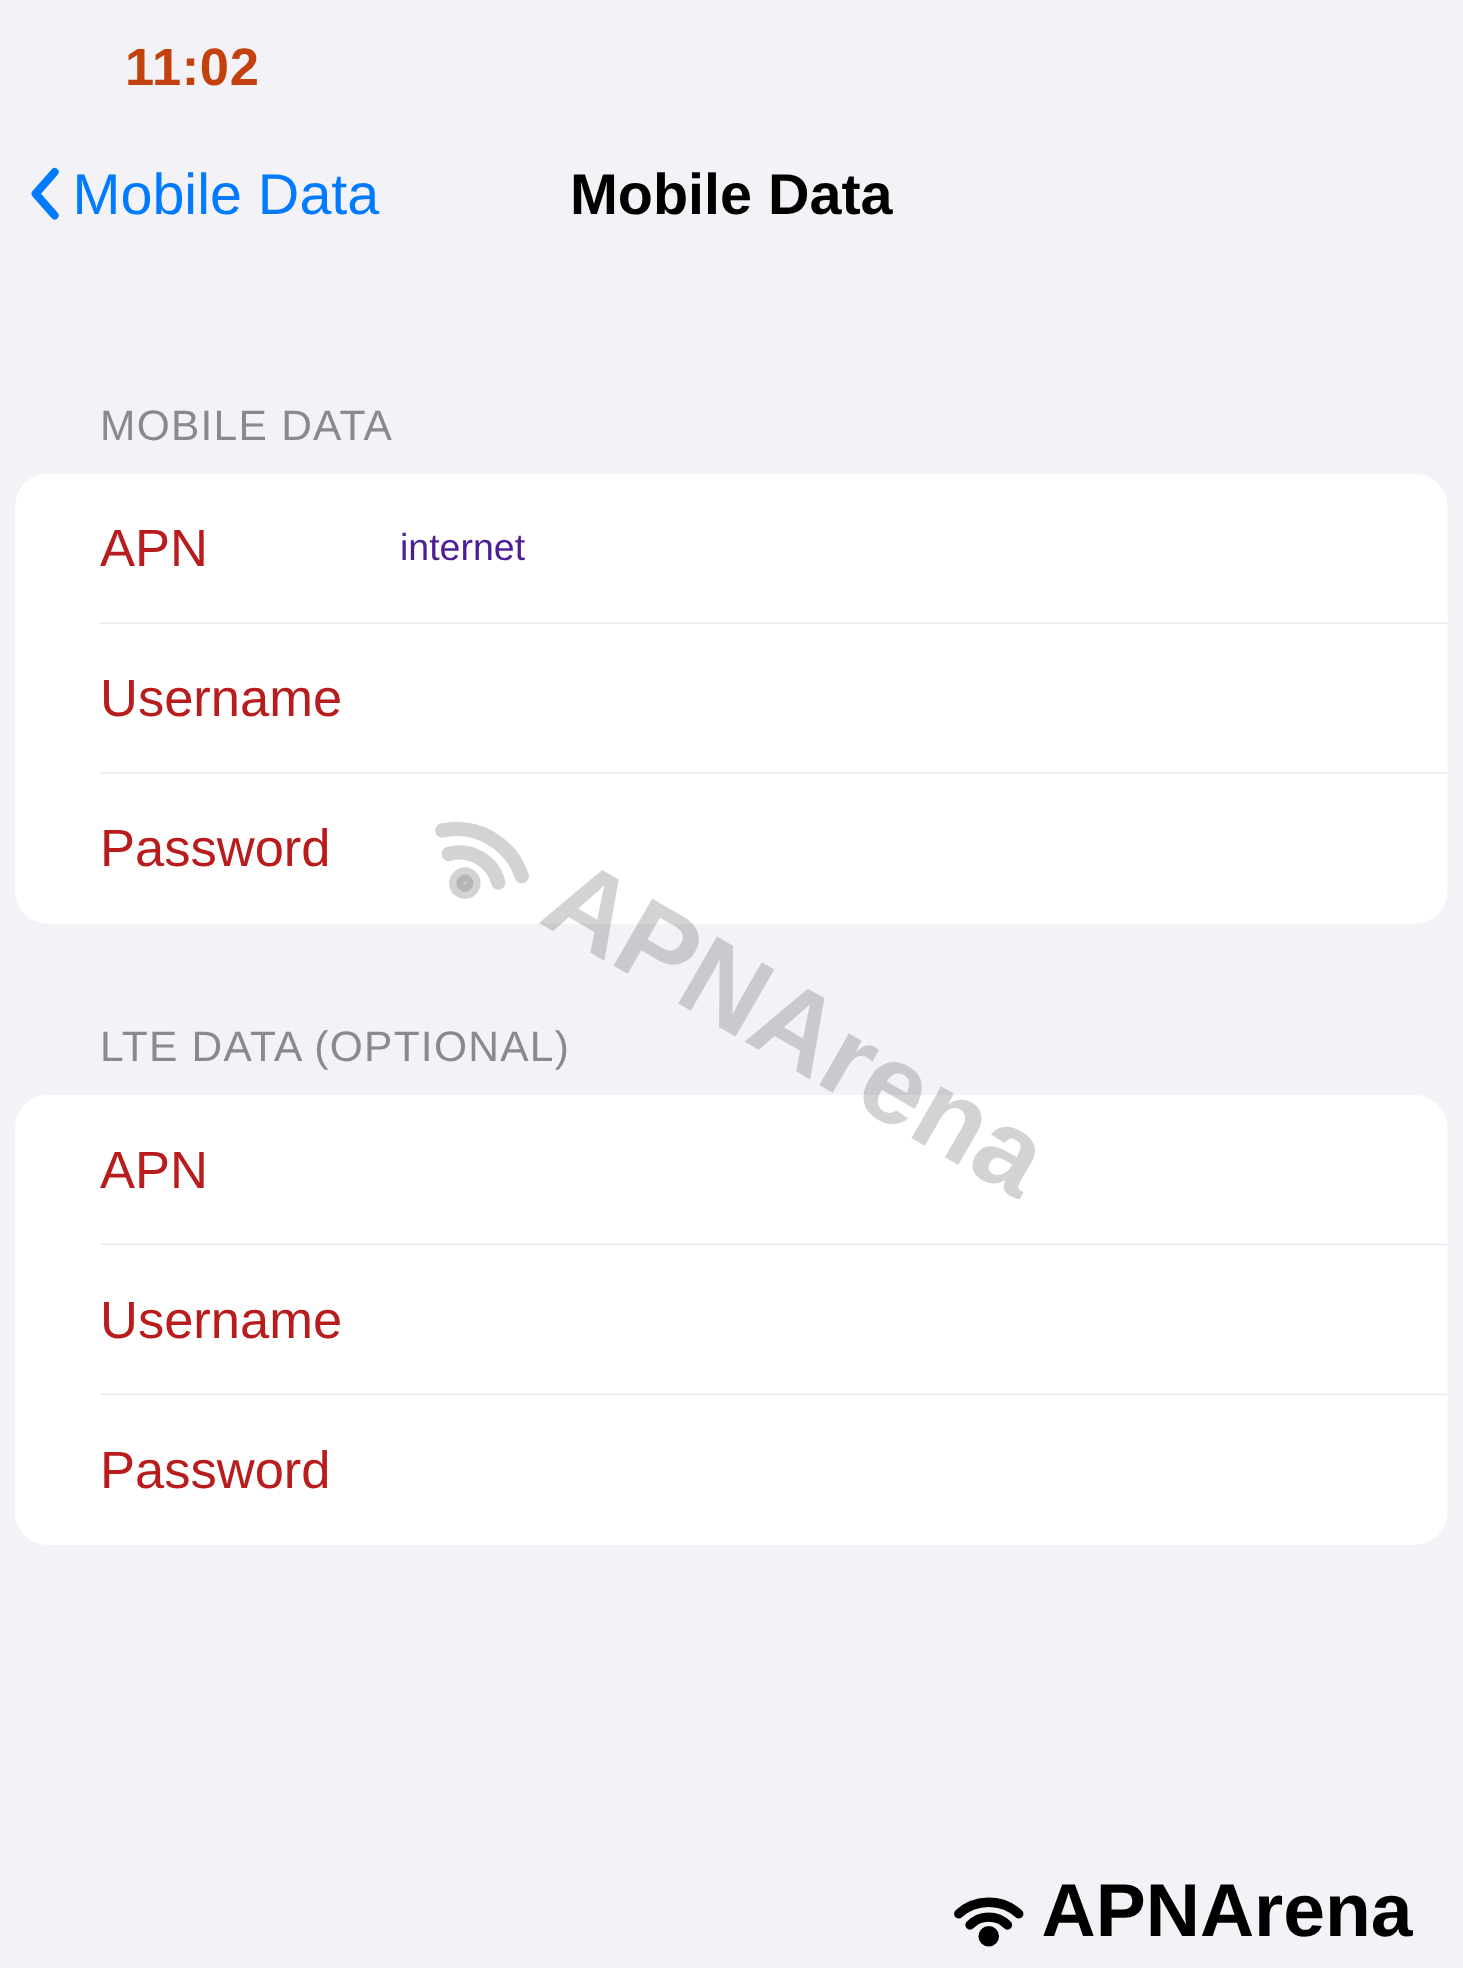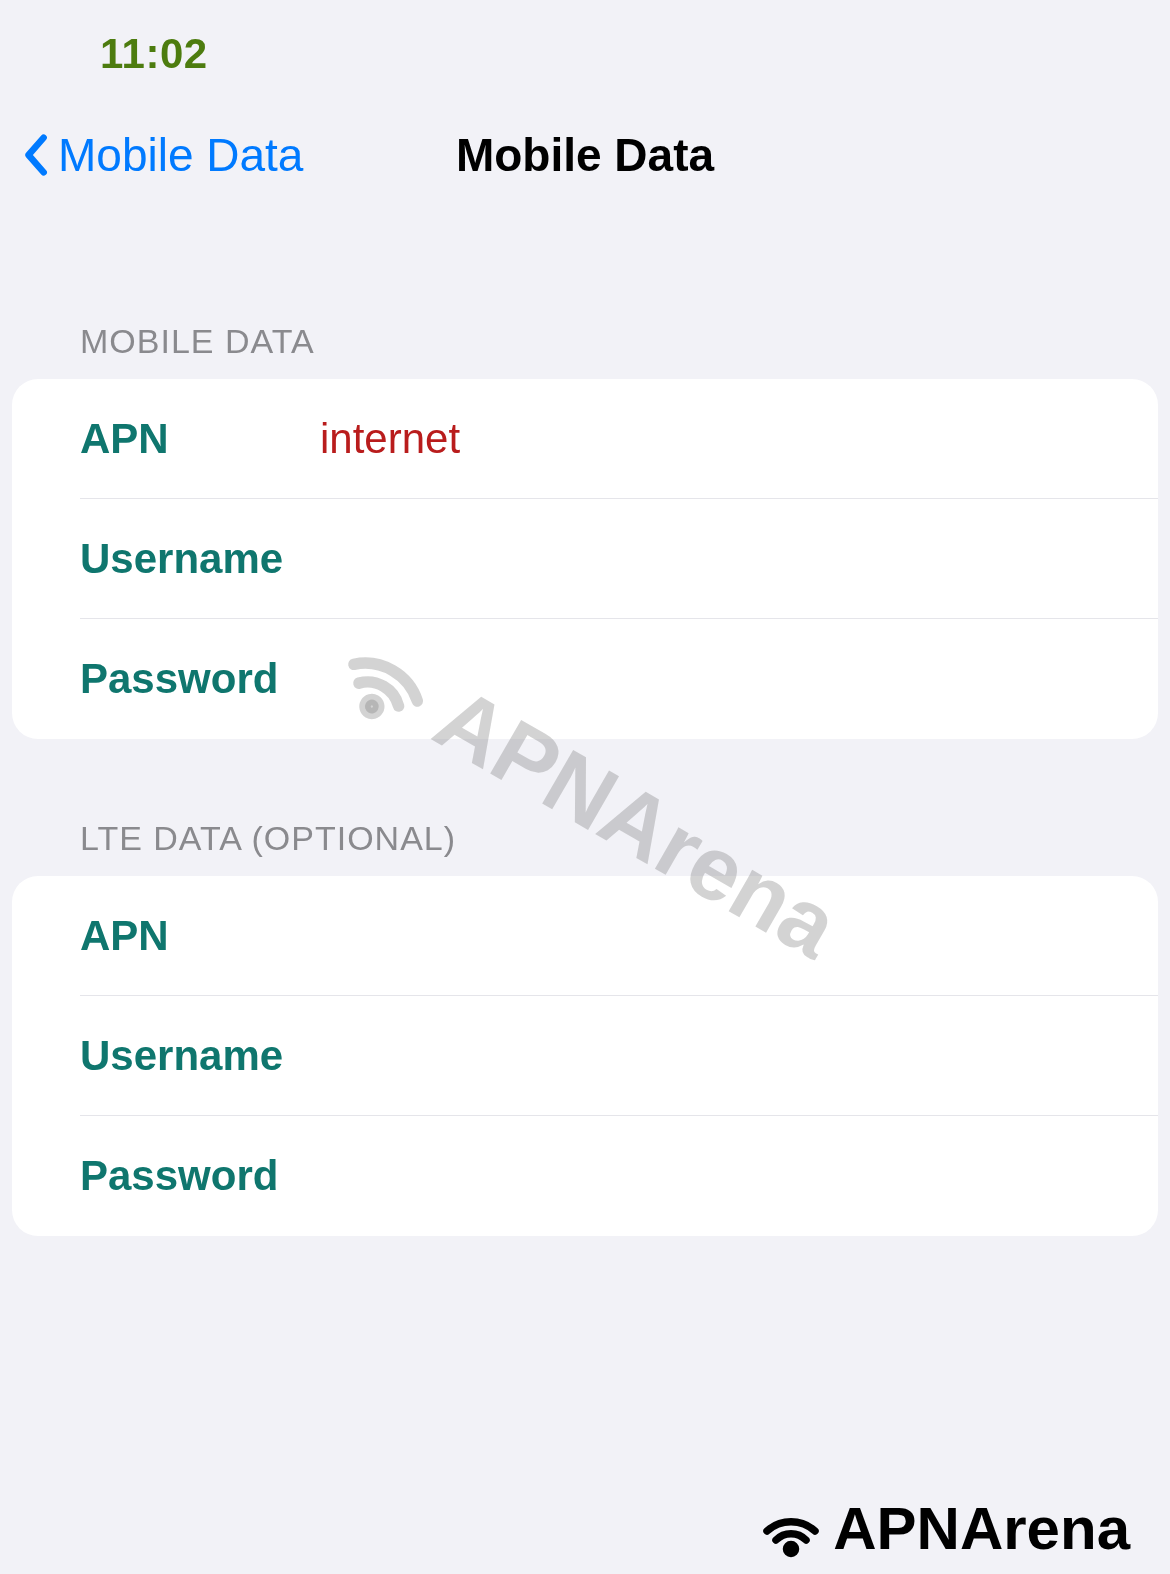--- a/index.html
+++ b/index.html
@@ -16,21 +16,21 @@
       overflow: hidden;
       position: relative;
     }
     .status-bar {
       display: flex;
       justify-content: flex-start;
       align-items: center;
       padding: 30px 60px 20px 100px;
       font-size: 42px;
       font-weight: 600;
-      color: #4d7c0f;
+      color: #c2410c;
     }
     .status-left {
       letter-spacing: 0.5px;
     }
     .status-right {
       display: flex;
       align-items: center;
       gap: 14px;
     }
     .signal-icon {
@@ -136,29 +136,29 @@
       content: '';
       position: absolute;
       bottom: 0;
       left: 68px;
       right: 0;
       height: 1px;
       background-color: #e5e5ea;
     }
     .row-label {
       font-size: 42px;
-      font-weight: 700;
-      color: #0f766e;
+      font-weight: 400;
+      color: #b91c1c;
       width: 240px;
       flex-shrink: 0;
     }
     .row-input {
-      font-size: 42px;
-      font-weight: 400;
-      color: #b91c1c;
+      font-size: 30px;
+      font-weight: 400;
+      color: #4c1d95;
       border: none;
       outline: none;
       background: transparent;
       flex: 1;
       font-family: inherit;
     }
     .watermark-center {
       position: absolute;
       top: 50%;
       left: 50%;

